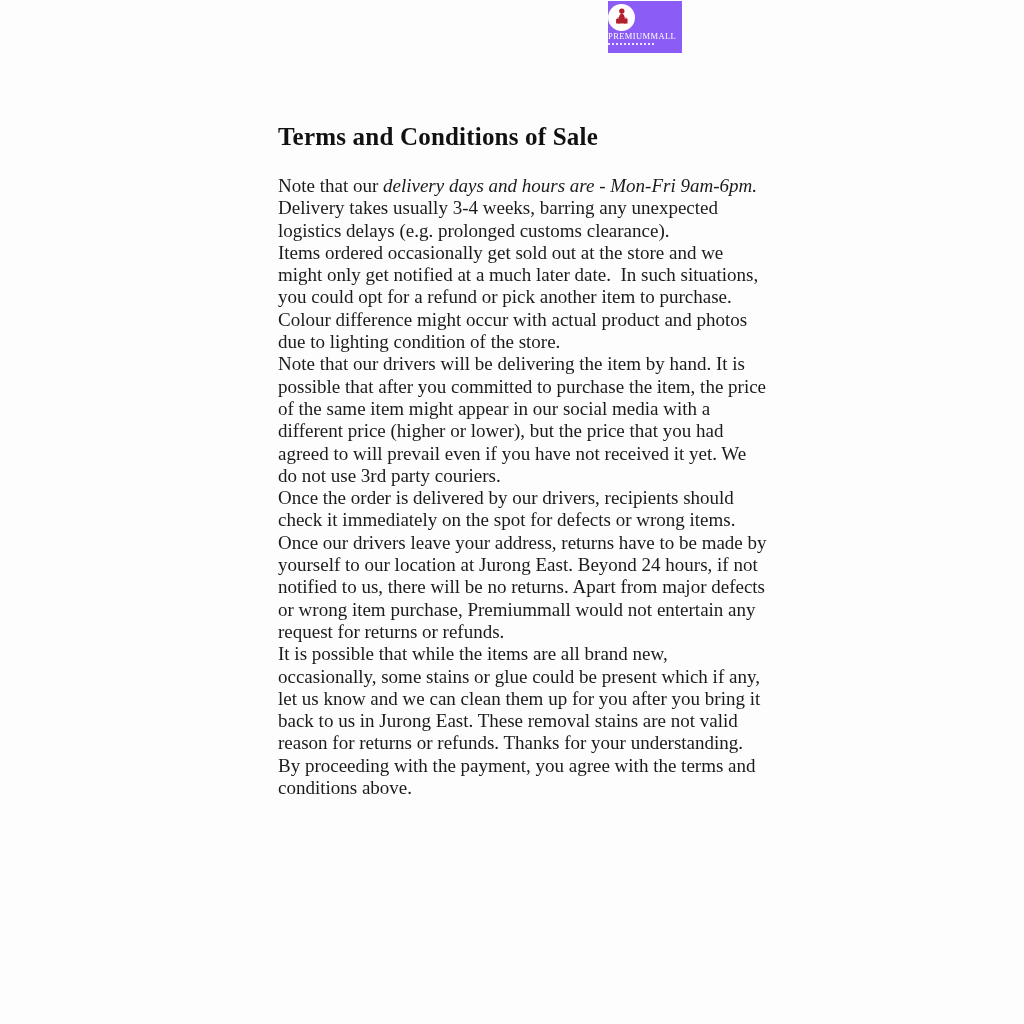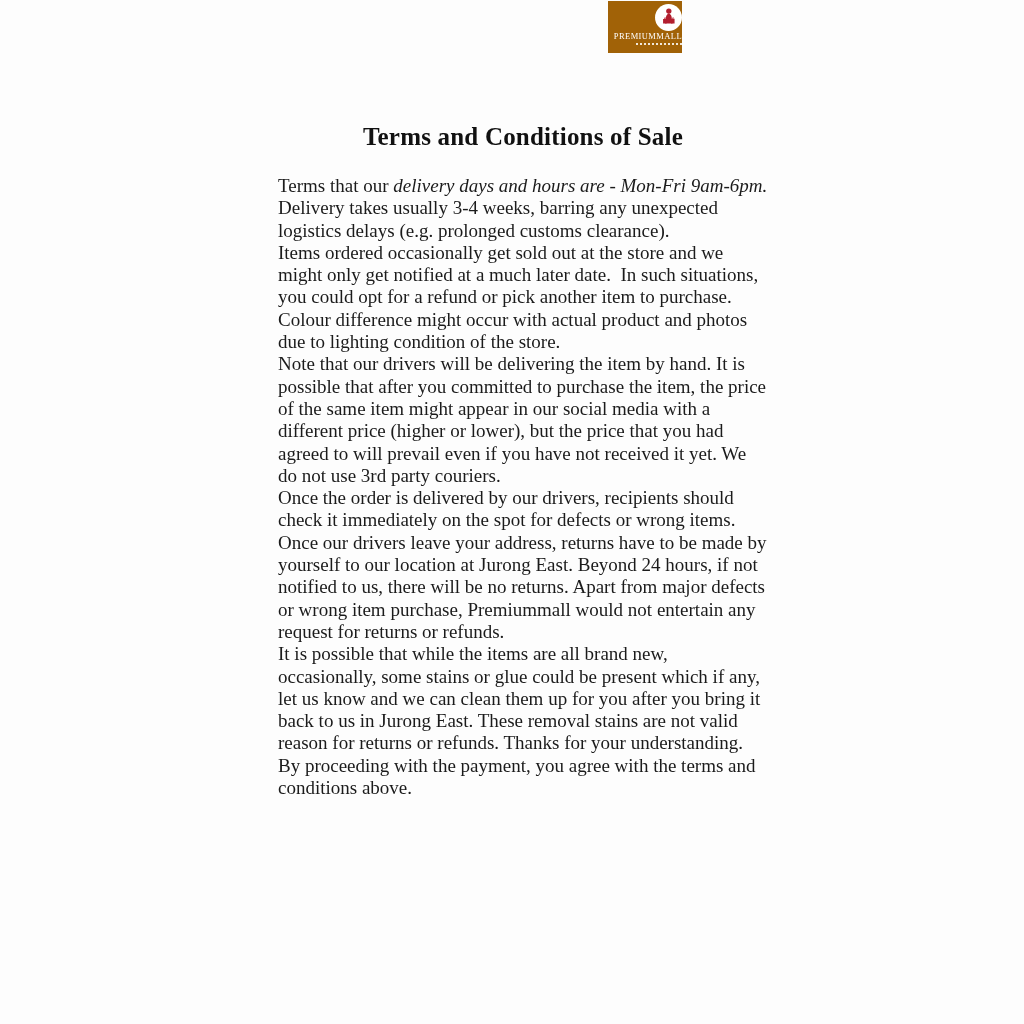--- a/index.html
+++ b/index.html
@@ -12,24 +12,24 @@
     overflow: hidden;
   }
 
   
   .logo {
     position: absolute;
     left: 608px;
     top: 1px;
     width: 74px;
     height: 52px;
-    background: #a16207;
+    background: #8b5cf6;
     display: flex;
     flex-direction: column;
-    align-items: flex-end;
+    align-items: flex-start;
     justify-content: flex-start;
   }
   .logo-circle {
     margin-top: 3px;
     width: 27px;
     height: 27px;
     border-radius: 50%;
     background: #ffffff;
     display: flex;
     align-items: center;
@@ -59,21 +59,21 @@
   .content {
     position: absolute;
     left: 278px;
     top: 123px;
     width: 490px;
     color: #1b1b1b;
   }
   .doc-title {
     font-size: 25px;
     font-weight: bold;
-    text-align: center;
+    text-align: left;
     margin-bottom: 24px;
     letter-spacing: 0.2px;
     color: #111111;
   }
   .doc-body p {
     font-size: 19px;
     line-height: 22.3px;
     white-space: pre-wrap;
     color: #1b1b1b;
   }
@@ -97,21 +97,21 @@
         </g>
       </svg>
     </div>
     <div class="logo-brand">PREMIUMMALL</div>
     <div class="logo-tagline"></div>
   </div>
 
   <div class="content">
     <h1 class="doc-title">Terms and Conditions of Sale</h1>
     <div class="doc-body">
-      <p><span>Terms that our </span><span class="intro-italic">delivery days and hours are - Mon-Fri 9am-6pm.</span></p>
+      <p><span>Note that our </span><span class="intro-italic">delivery days and hours are - Mon-Fri 9am-6pm.</span></p>
       <div id="paragraph-list">
           <p>Delivery takes usually 3-4 weeks, barring any unexpected logistics delays (e.g. prolonged customs clearance).</p>
           <p>Items ordered occasionally get sold out at the store and we might only get notified at a much later date.  In such situations, you could opt for a refund or pick another item to purchase.</p>
           <p>Colour difference might occur with actual product and photos due to lighting condition of the store.</p>
           <p>Note that our drivers will be delivering the item by hand. It is possible that after you committed to purchase the item, the price of the same item might appear in our social media with a different price (higher or lower), but the price that you had agreed to will prevail even if you have not received it yet. We do not use 3rd party couriers.</p>
           <p>Once the order is delivered by our drivers, recipients should check it immediately on the spot for defects or wrong items. Once our drivers leave your address, returns have to be made by yourself to our location at Jurong East. Beyond 24 hours, if not notified to us, there will be no returns. Apart from major defects or wrong item purchase, Premiummall would not entertain any request for returns or refunds.</p>
           <p>It is possible that while the items are all brand new, occasionally, some stains or glue could be present which if any, let us know and we can clean them up for you after you bring it back to us in Jurong East. These removal stains are not valid reason for returns or refunds. Thanks for your understanding.</p>
           <p>By proceeding with the payment, you agree with the terms and conditions above.</p>
         </div>
     </div>

